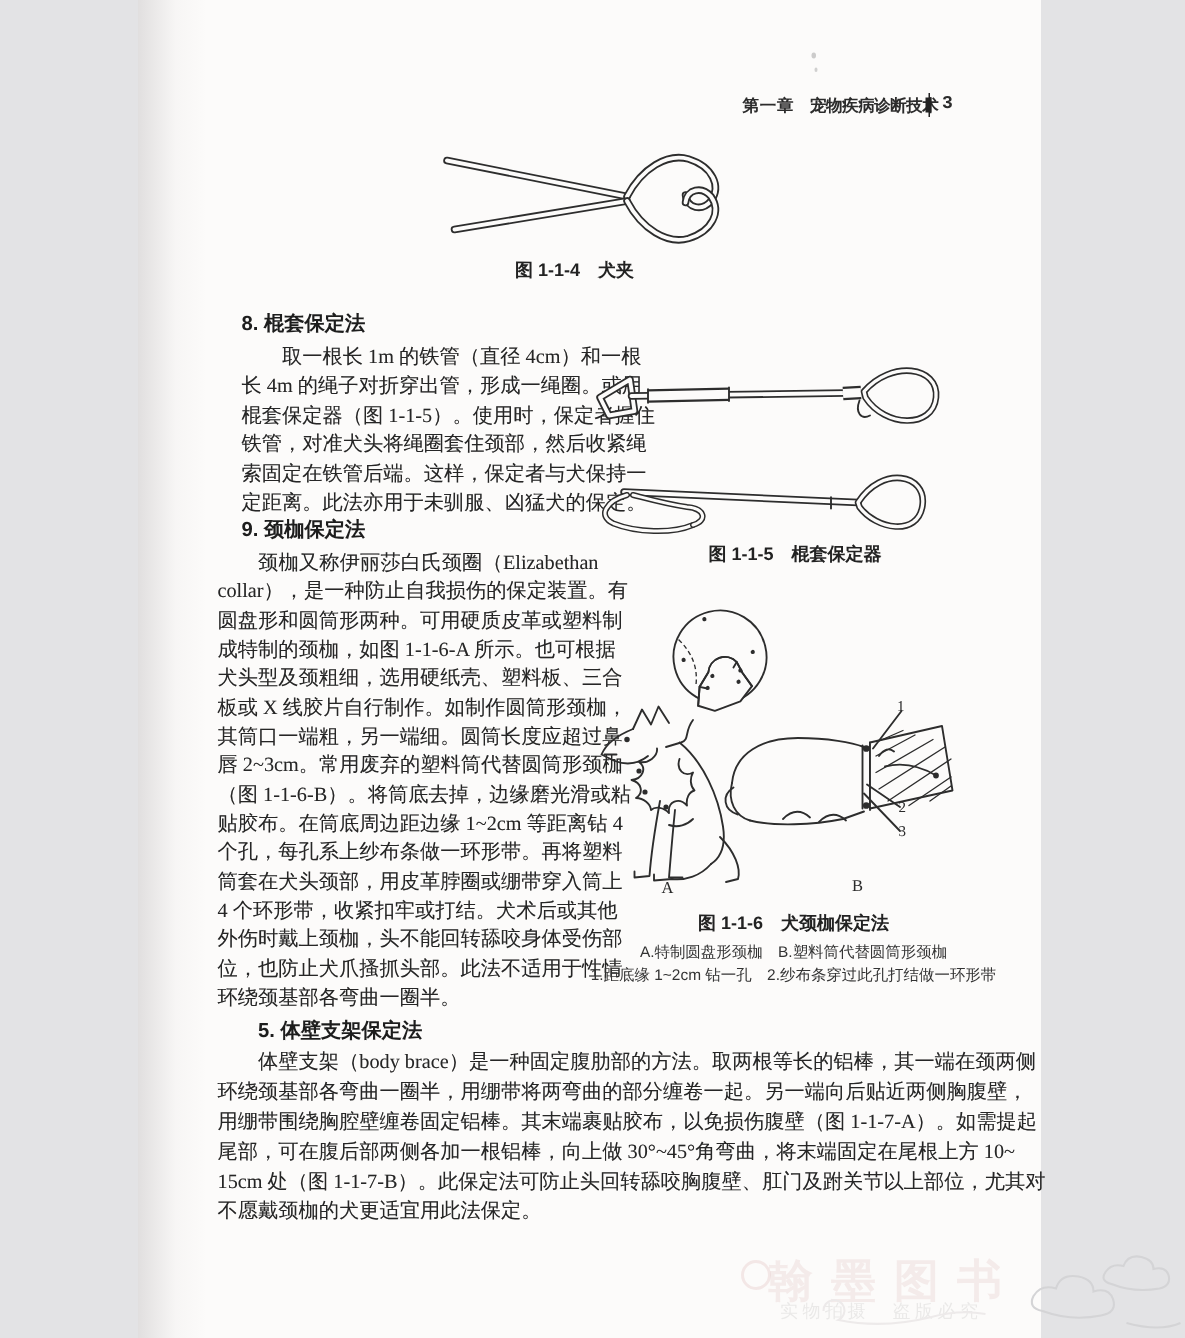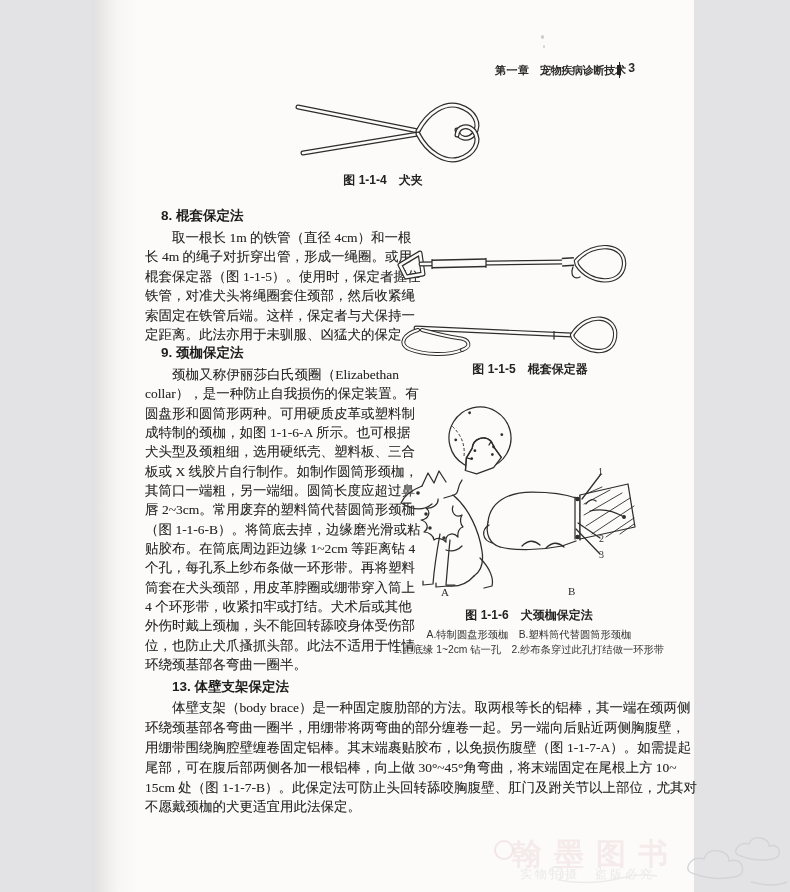--- a/index.html
+++ b/index.html
@@ -14,21 +14,21 @@
   .hdr{position:absolute;font-family:Liberation Mono, monospace;
        font-weight:bold;color:#2c2c2c;font-size:11px;letter-spacing:.5px;white-space:nowrap;}
   .hdr-sep{position:absolute;left:617px;top:65px;width:4px;height:10px;background:#222;}
   .hdr-sep:before{content:"";position:absolute;left:1.5px;top:-3px;width:1px;height:16px;background:#222;}
 
   
   .col{position:absolute;color:#262626;font-size:13.5px;text-shadow:0 0 .4px rgba(20,20,20,.25);}
   .col .ln{text-align:justify;text-align-last:justify;white-space:nowrap;}
   .col .ln.noj{text-align-last:left;}
   .col .ln.first{text-indent:27px;}
-  .s8p .ln{height:19.4px;line-height:19.4px;}
+  .s8p .ln{height:19.4px;line-height:19.4px;margin-left:16px;}
   .s9p .ln{height:19.35px;line-height:19.35px;}
   .s10p .ln{height:19.9px;line-height:19.9px;}
   .shead{position:absolute;font-family:"Liberation Sans","DejaVu Sans",sans-serif;
          font-weight:bold;font-size:13.5px;color:#1d1d1d;white-space:nowrap;}
 
   
   .cap{position:absolute;font-family:"Liberation Sans","DejaVu Sans",sans-serif;
        font-weight:bold;font-size:12px;color:#222;text-align:center;white-space:nowrap;}
   .legend{position:absolute;font-family:"Liberation Sans","DejaVu Sans",sans-serif;
           font-size:10.3px;color:#333;text-align:center;white-space:nowrap;}
@@ -198,21 +198,21 @@
   </svg>
   <div class="callout" style="left:598px;top:466px;">1</div>
   <div class="callout" style="left:599px;top:533px;">2</div>
   <div class="callout" style="left:599px;top:549px;">3</div>
   <div class="figlab" style="left:441px;top:586px;">A</div>
   <div class="figlab" style="left:568px;top:585px;">B</div>
   <div class="cap" style="left:398px;top:607px;width:262px;">图 1-1-6　犬颈枷保定法</div>
   <div class="legend" style="left:398px;top:628px;width:262px;">A.特制圆盘形颈枷　B.塑料筒代替圆筒形颈枷</div>
   <div class="legend" style="left:378px;top:643px;width:302px;">1.距底缘 1~2cm 钻一孔　2.纱布条穿过此孔打结做一环形带</div>
 
-  <div class="shead" style="left:172px;top:678px;">13. 体壁支架保定法</div>
+  <div class="shead" style="left:172px;top:678px;">5. 体壁支架保定法</div>
   <div class="col s10p" style="left:145px;top:698px;width:520px;">
     <div class="ln first">体壁支架（body brace）是一种固定腹肋部的方法。取两根等长的铝棒，其一端在颈两侧</div>
     <div class="ln">环绕颈基部各弯曲一圈半，用绷带将两弯曲的部分缠卷一起。另一端向后贴近两侧胸腹壁，</div>
     <div class="ln">用绷带围绕胸腔壁缠卷固定铝棒。其末端裹贴胶布，以免损伤腹壁（图 1-1-7-A）。如需提起</div>
     <div class="ln">尾部，可在腹后部两侧各加一根铝棒，向上做 30°~45°角弯曲，将末端固定在尾根上方 10~</div>
     <div class="ln">15cm 处（图 1-1-7-B）。此保定法可防止头回转舔咬胸腹壁、肛门及跗关节以上部位，尤其对</div>
     <div class="ln noj">不愿戴颈枷的犬更适宜用此法保定。</div>
   </div>
 
   <div class="wm-logo"></div>

